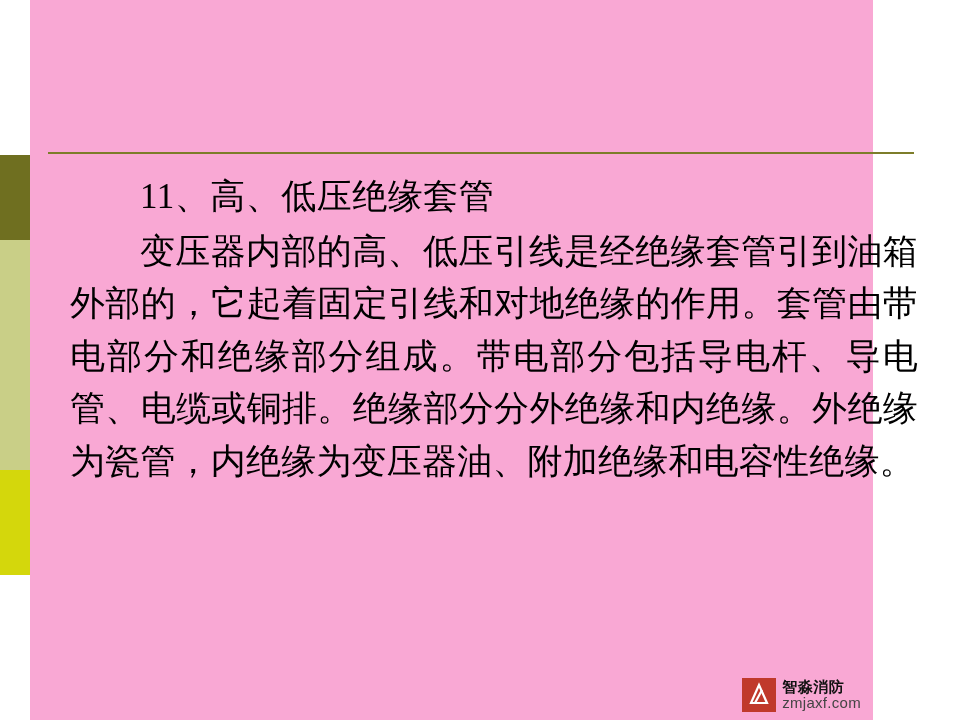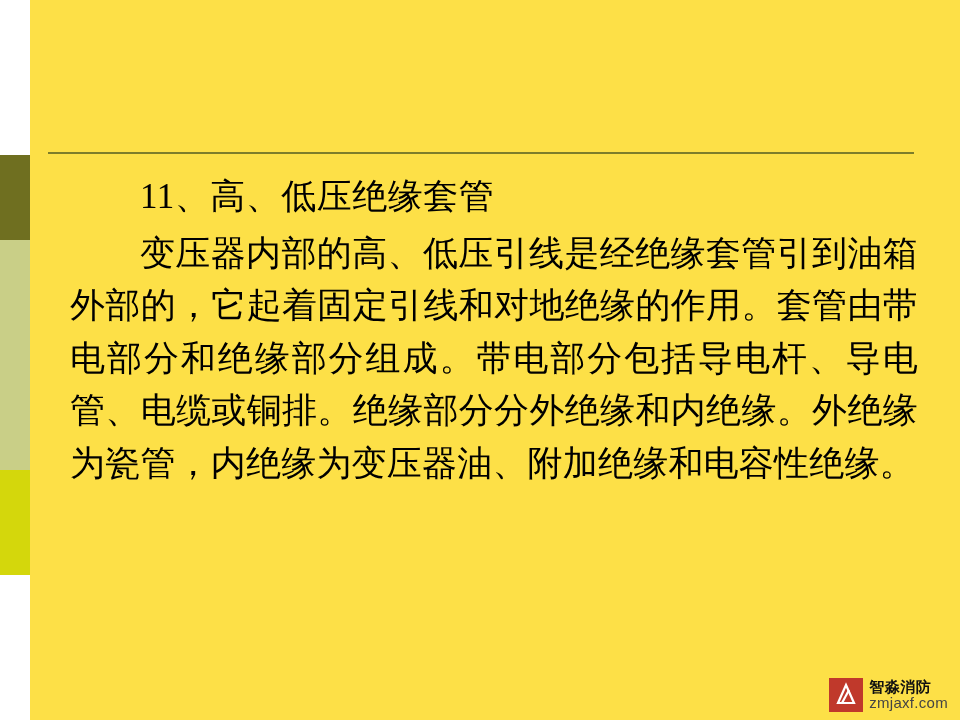--- a/index.html
+++ b/index.html
@@ -8,23 +8,23 @@
   }
   body {
     width: 960px;
     height: 720px;
     background: #ffffff;
     font-family: "Liberation Serif", "DejaVu Serif", serif;
     overflow: hidden;
   }
   .slide {
     position: relative;
-    width: 960px;
+    width: 873px;
     height: 720px;
-    background: #fde047;
+    background: #f9a8d4;
     box-sizing: border-box;
   }
 
   
   .left-band {
     position: absolute;
     left: 0;
     top: 0;
     width: 30px;
     height: 720px;
@@ -67,20 +67,21 @@
   }
   .para {
     font-size: 35px;
     line-height: 1.50;
     color: #000000;
     text-indent: 2em;
     margin: 0;
     text-align: justify;
     text-justify: inter-ideograph;
     letter-spacing: 0.2px;
+    font-family: Liberation Mono, monospace;
   }
 
   
   .watermark {
     position: absolute;
     right: 12px;
     bottom: 8px;
     display: flex;
     align-items: center;
     gap: 6px;

